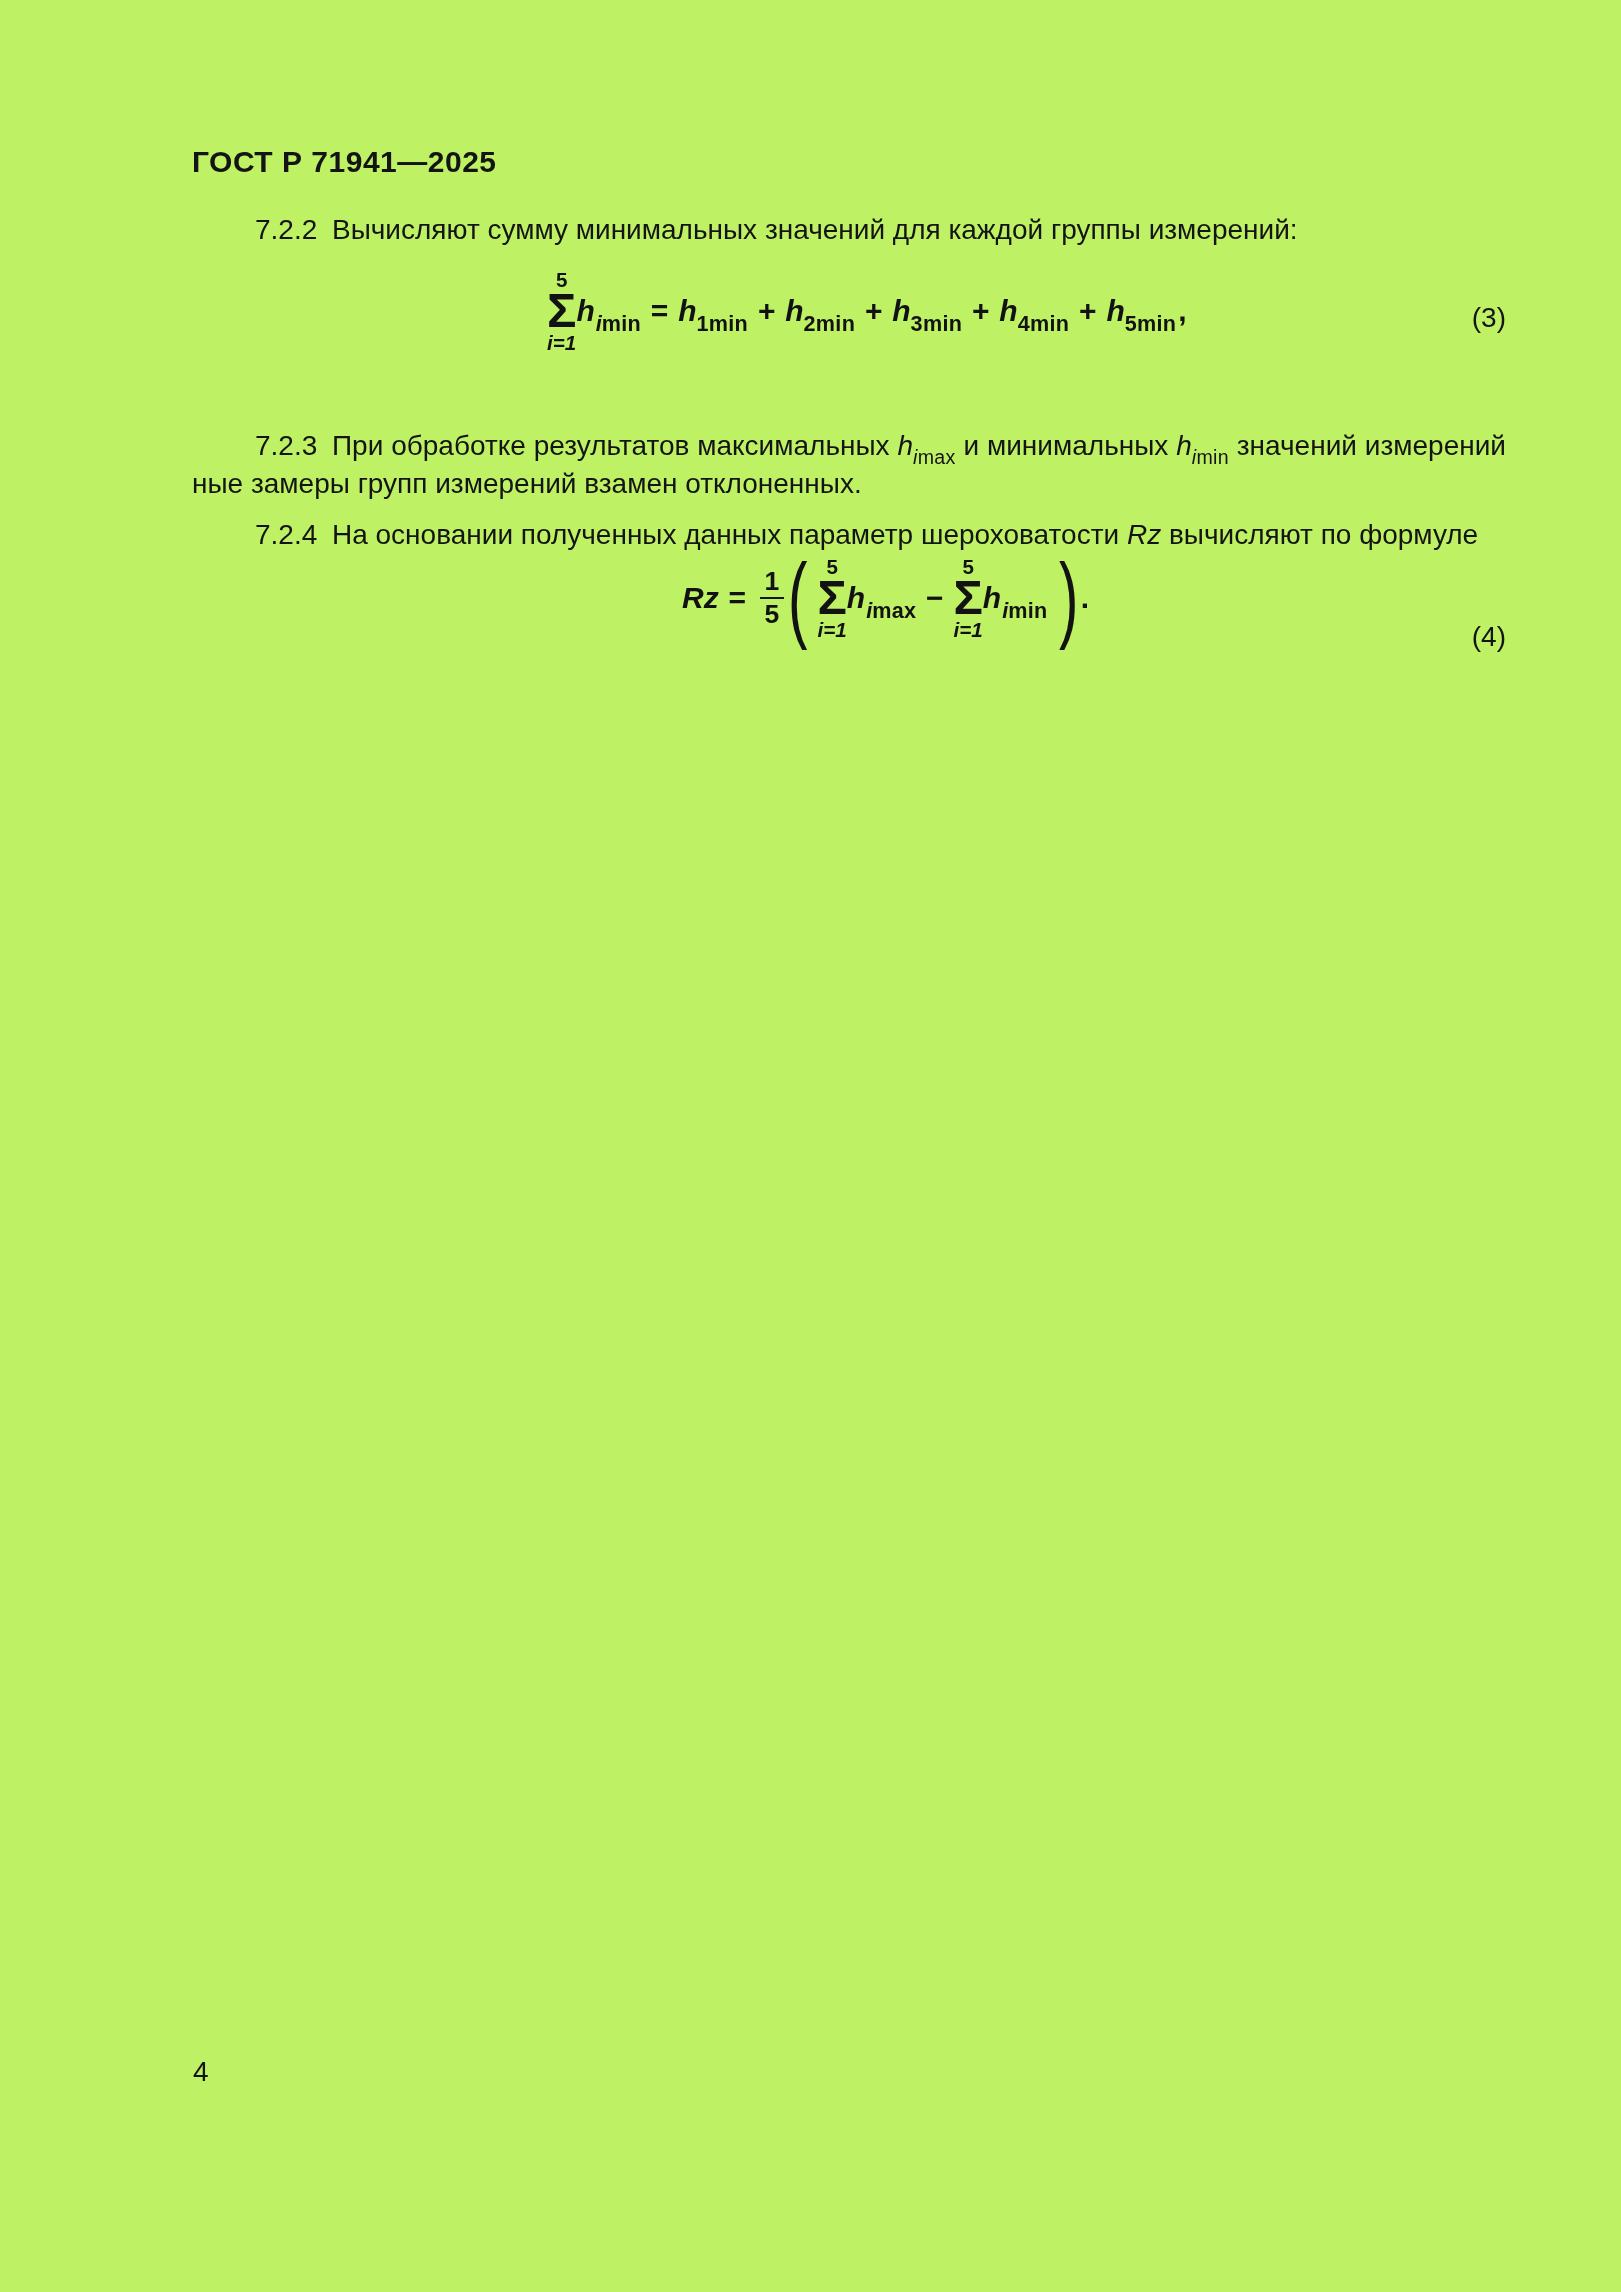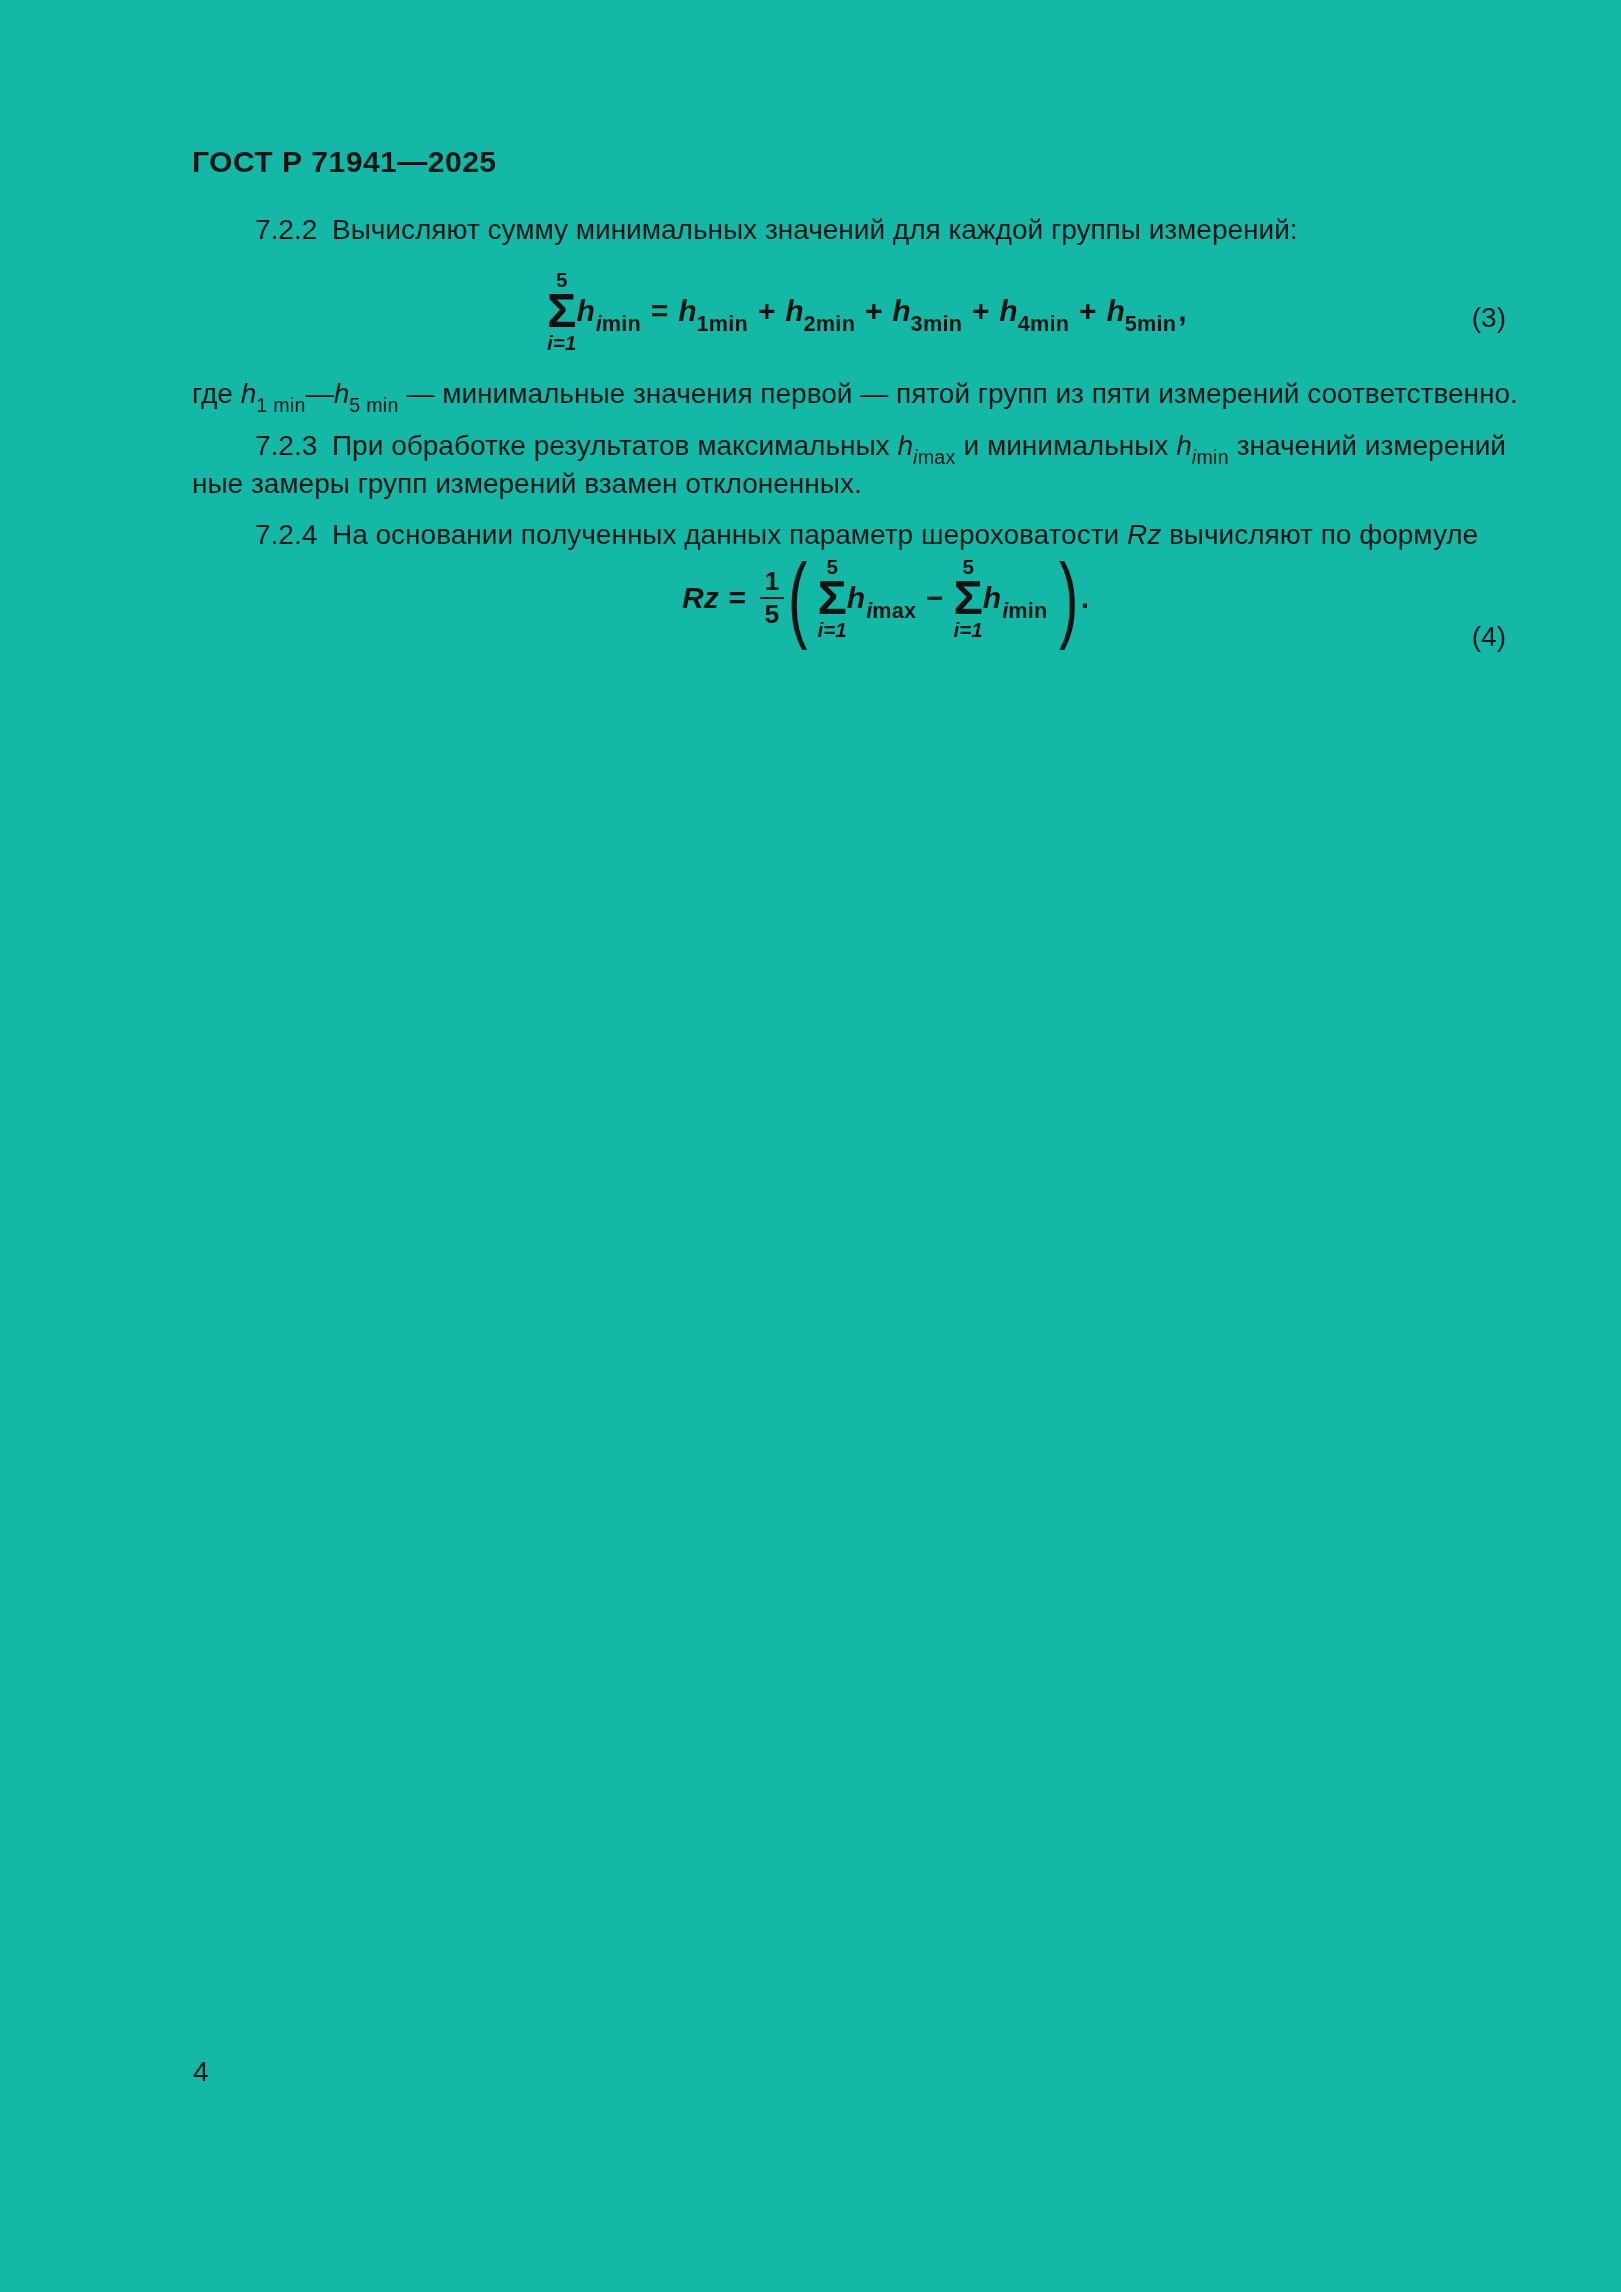--- a/index.html
+++ b/index.html
@@ -1,20 +1,20 @@
 <!DOCTYPE html>
 <html><head>
 <meta charset="utf-8">
 <style>
   html,body{margin:0;padding:0;background:#9a9a9a;}
   .page{
     position:relative;
     width:1621px;height:2293px;
     margin:0 auto;
-    background:#14b8a6;
+    background:#bef264;
     font-family:"Liberation Sans", sans-serif;
     color:#141414;
     overflow:hidden;
   }
   .doc-header{
     position:absolute;left:192px;top:145px;
     font-size:30px;font-weight:bold;letter-spacing:0.5px;
   }
   .para{
     position:absolute;left:192px;width:1314px;
@@ -80,23 +80,20 @@
       <span class="term"><span class="fvar">h</span><span class="fsub">3min</span></span>
       <span class="op">+</span>
       <span class="term"><span class="fvar">h</span><span class="fsub">4min</span></span>
       <span class="op">+</span>
       <span class="term"><span class="fvar">h</span><span class="fsub">5min</span></span>
       <span class="op-tight">,</span>
     </div>
     <div class="flabel" style="top:31px">(3)</div>
   </div>
 
-  <div class="para" style="top:376px">
-    <div class="pline jline"><span>где </span><span class="nowrap"><span class="mi">h</span><span class="bsub">1 min</span></span><span>—</span><span class="nowrap"><span class="mi">h</span><span class="bsub">5 min</span></span><span> — минимальные значения первой — пятой групп из пяти измерений соответственно.</span></div>
-  </div>
 
   <div class="para" style="top:428px">
     <div class="pline first jline"><span class="pnum">7.2.3</span><span>При обработке результатов максимальных </span><span class="nowrap"><span class="mi">h</span><span class="bsub mi">i</span><span class="bsub">max</span></span><span> и минимальных </span><span class="nowrap"><span class="mi">h</span><span class="bsub mi">i</span><span class="bsub">min</span></span><span> значений измерений</span></div>
     <div class="pline"><span>ные замеры групп измерений взамен отклоненных.</span></div>
   </div>
 
   <div class="para" style="top:517px">
     <div class="pline first"><span class="pnum">7.2.4</span><span>На основании полученных данных параметр шероховатости </span><span class="mi">Rz</span><span> вычисляют по формуле</span></div>
   </div>
 

